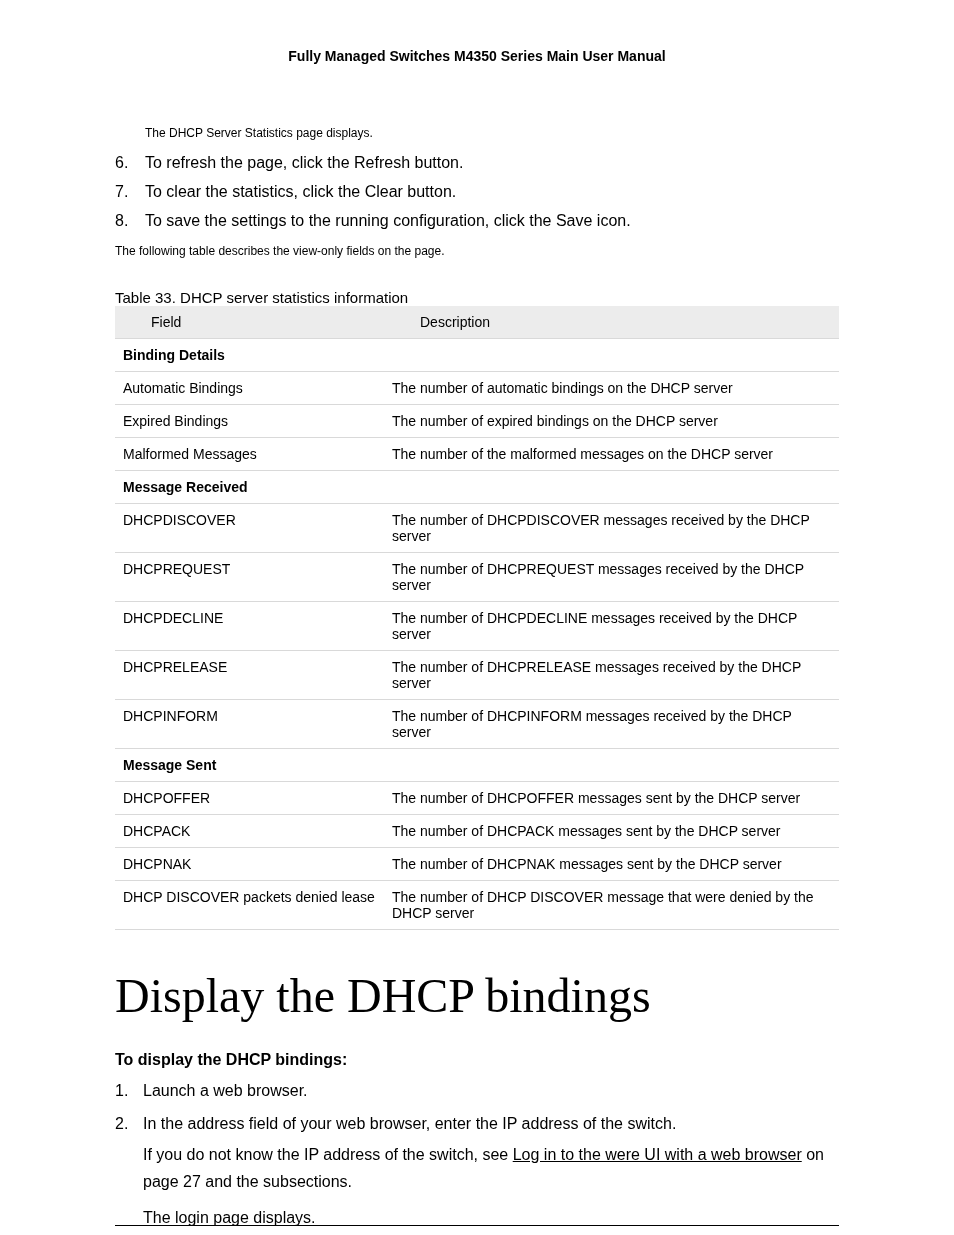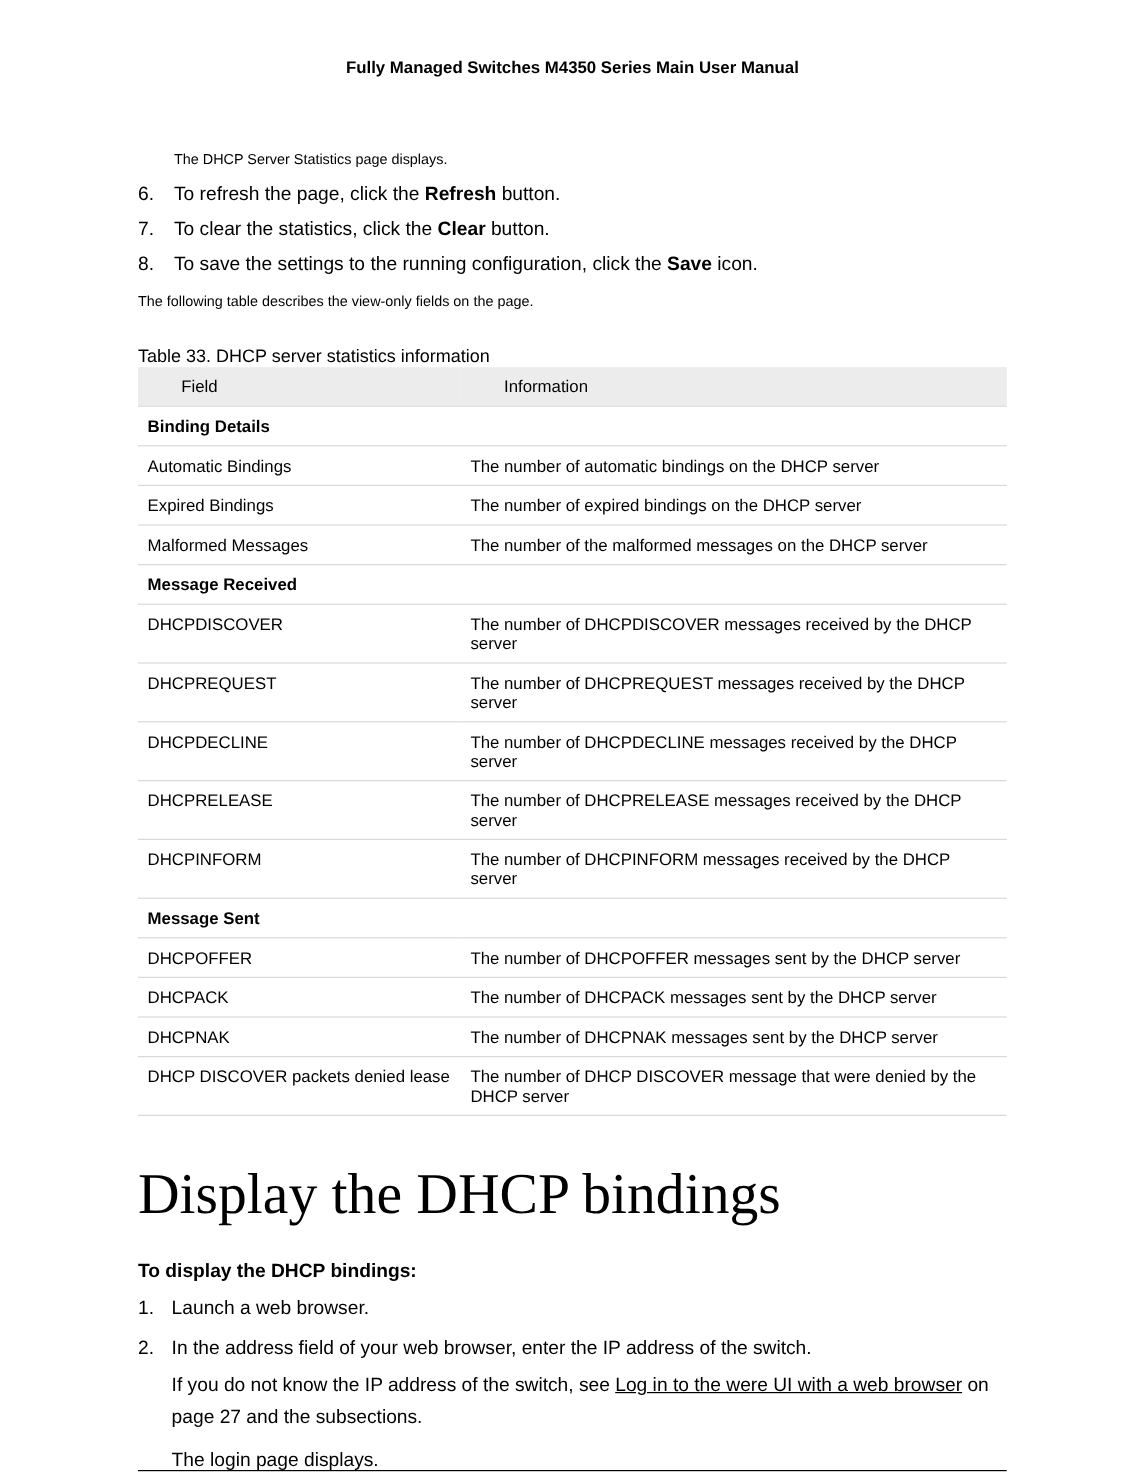--- a/index.html
+++ b/index.html
@@ -123,21 +123,21 @@
   }
   .footer .left {
     max-width: 200px;
   }
   .footer .center {
     text-align: center;
   }
   .footer .right {
     text-align: right;
   }
-  strong { font-weight: bold; margin-top: 42px; }
+  strong { font-weight: normal; margin-top: 42px; }
 </style>
 </head>
 <body>
 
 <div class="page">
 
   <div class="header">Fully Managed Switches M4350 Series Main User Manual</div>
 
   <p class="body-para" style="padding-left:30px;">The DHCP Server Statistics page displays.</p>
 
@@ -157,21 +157,21 @@
   </ol>
 
   <p class="body-para" style="margin-top:6px;">The following table describes the view-only fields on the page.</p>
 
   <div class="table-caption">Table 33. DHCP server statistics information</div>
 
   <table class="data">
     <thead>
       <tr>
         <th>Field</th>
-        <th>Information</th>
+        <th>Description</th>
       </tr>
     </thead>
     <tbody id="table-body">
         <tr class="section-row">
           <td>Binding Details</td>
           <td></td>
         </tr>
         <tr>
           <td>Automatic Bindings</td>
           <td>The number of automatic bindings on the DHCP server</td>

